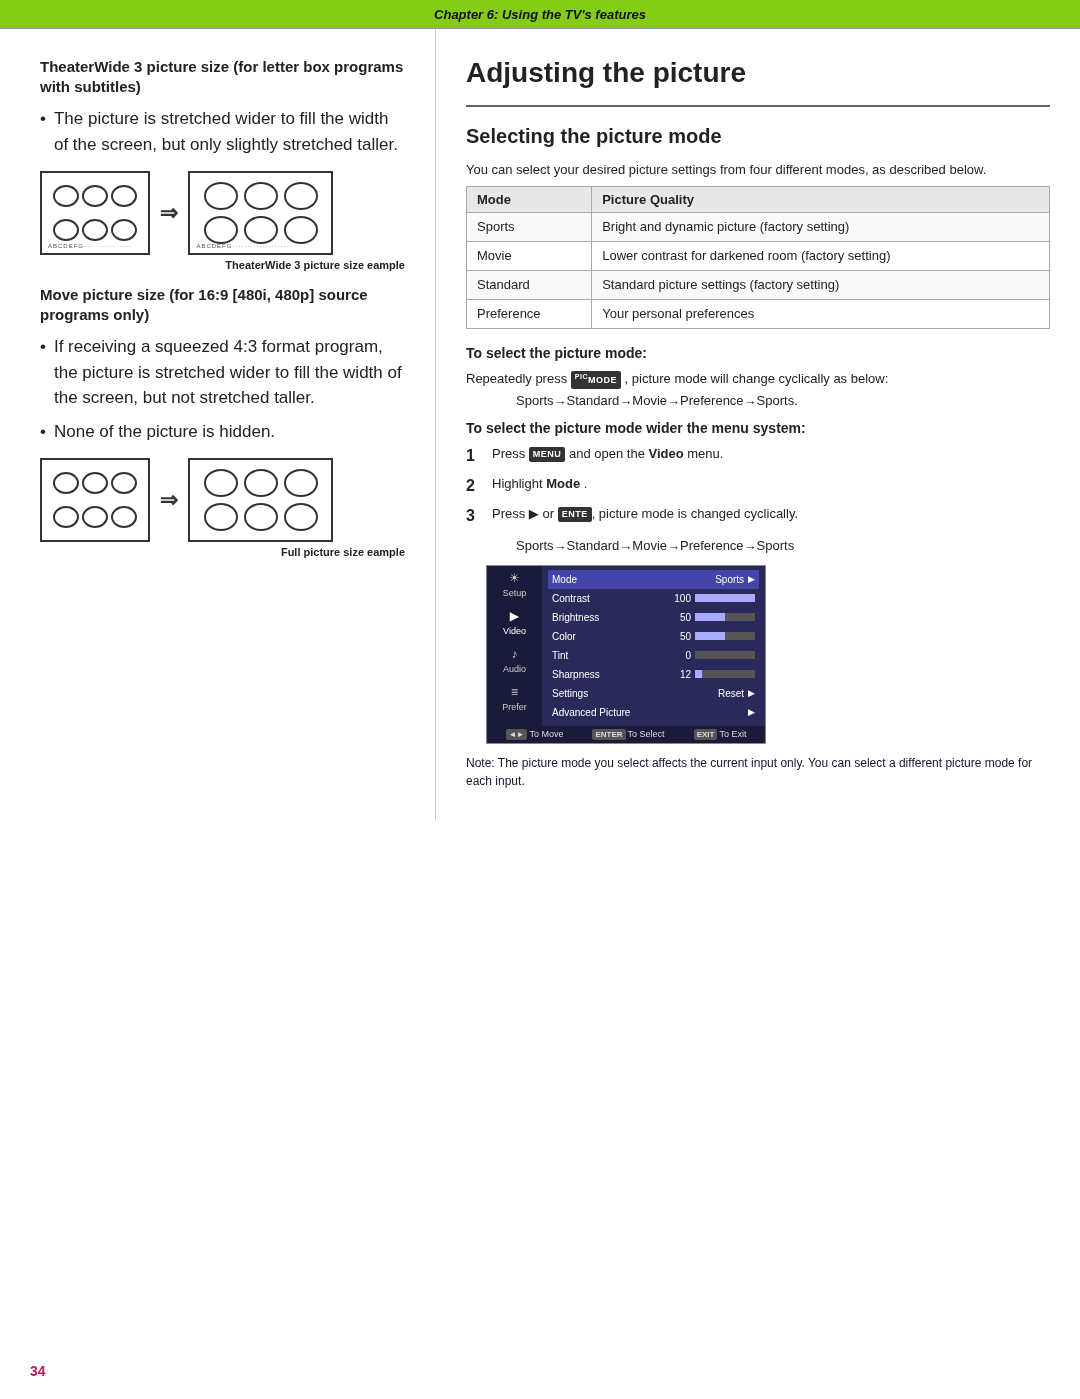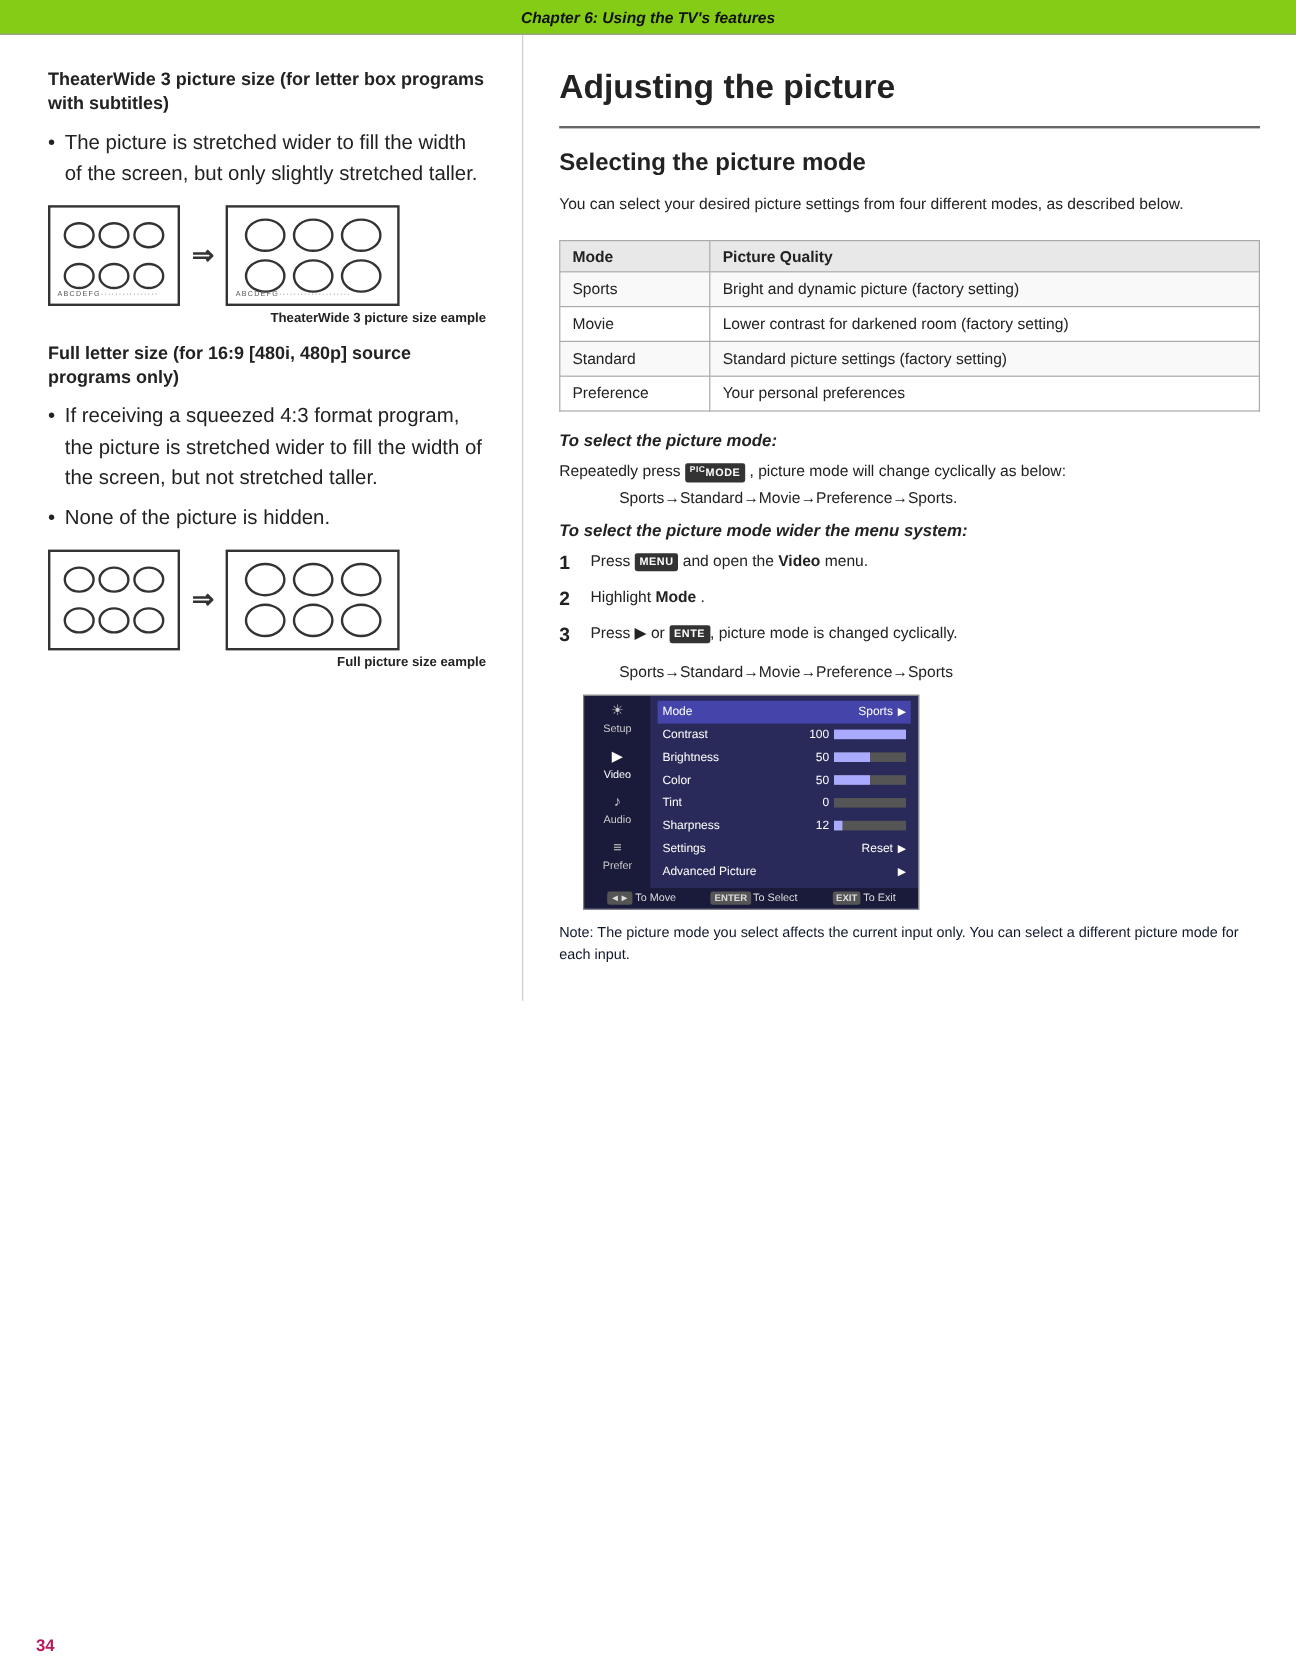--- a/index.html
+++ b/index.html
@@ -136,21 +136,21 @@
 
     .section-heading {
       font-size: 20px;
       font-weight: bold;
       margin-bottom: 12px;
     }
 
     .intro-text {
       font-size: 13px;
       line-height: 1.5;
-      margin-bottom: 20px;
+      margin-bottom: 6px;
     }
 
     
     .mode-table {
       width: 100%;
       border-collapse: collapse;
       margin-bottom: 16px;
       font-size: 13px;
     }
     .mode-table th {
@@ -169,21 +169,20 @@
     }
     .mode-table tr:nth-child(odd) td { background: #f9f9f9; }
     .mode-table tr:nth-child(even) td { background: #fff; }
 
     
     .subsection-title {
       font-size: 14px;
       font-weight: normal;
       margin-bottom: 8px;
       margin-top: 10px;
-      font-style: italic;
     }
 
     .instruction-text {
       font-size: 13px;
       line-height: 1.5;
       margin-bottom: 4px;
     }
 
     .cycle-text {
       font-size: 13px;
@@ -381,21 +380,21 @@
             <div class="tv-circle lg"></div>
             <div class="tv-circle lg"></div>
           </div>
           <div class="tv-label-bar">ABCDEFG····················</div>
         </div>
       </div>
       <div class="diagram-caption">TheaterWide 3 picture size eample</div>
     </div>
 
     <div>
-      <div class="section-title">Full letter size (for 16:9 [480i, 480p] source programs only)</div>
+      <div class="section-title">Move picture size (for 16:9 [480i, 480p] source programs only)</div>
 
       <div class="bullet-item">
         <span>If receiving a squeezed 4:3 format program, the picture is stretched wider to fill the width of the screen, but not stretched taller.</span>
       </div>
       <div class="bullet-item">
         <span>None of the picture is hidden.</span>
       </div>
 
       <div class="diagram-row">
         <div class="tv-box small">

